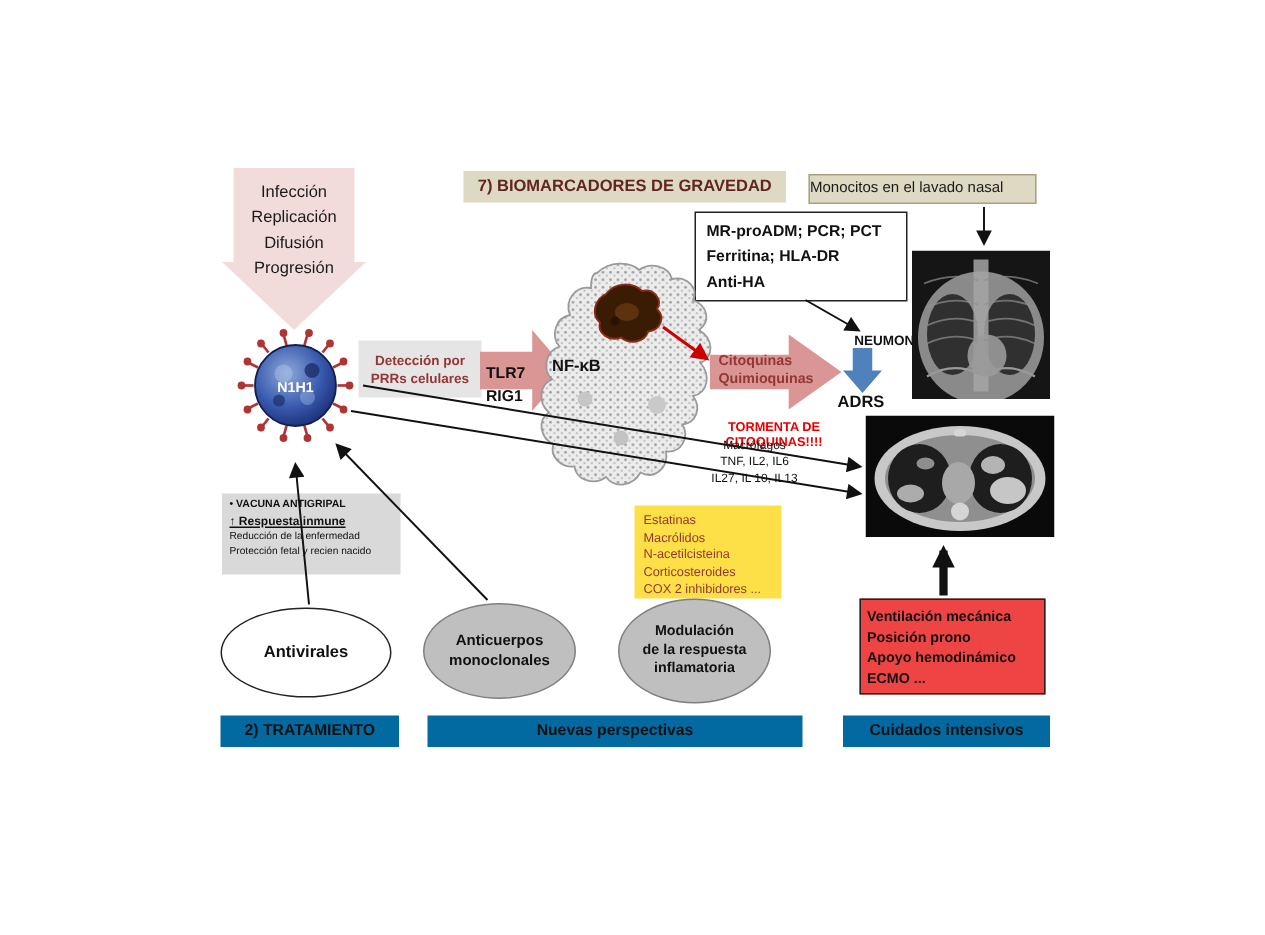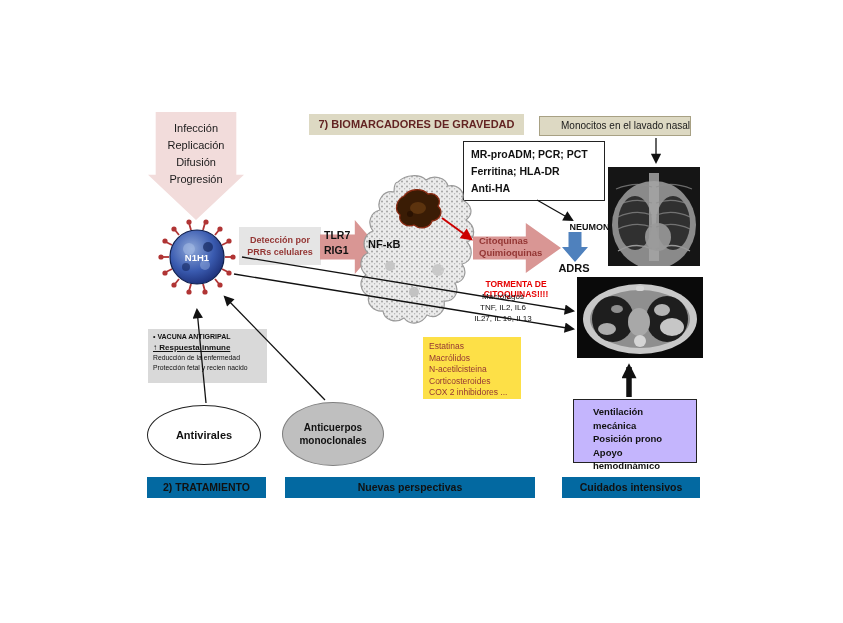--- a/index.html
+++ b/index.html
@@ -9,21 +9,21 @@
 
   
   .arrow-down-big  { background:#f2dcdb; clip-path: polygon(8% 0, 92% 0, 92% 58%, 100% 58%, 50% 100%, 0 58%, 8% 58%); }
   .arrow-right     { background:#d99694; clip-path: polygon(0 27%, 60% 27%, 60% 0, 100% 50%, 60% 100%, 60% 73%, 0 73%); }
   .arrow-down-blue { background:#4f81bd; clip-path: polygon(25% 0, 75% 0, 75% 50%, 100% 50%, 50% 100%, 0 50%, 25% 50%); }
 
   .cascade-line { position:absolute; left:0; width:100%; text-align:center; font-size:11px; color:#1a1a1a; }
 
   .tan-box { background:#ddd9c3; }
   .title-box { font-weight:bold; font-size:11px; color:#632423; text-align:center; }
-  .monocytes-box { border:1px solid #a8a184; font-size:10px; text-align:right; color:#1a1a1a; }
+  .monocytes-box { border:1px solid #a8a184; font-size:10px; text-align:left; color:#1a1a1a; }
 
   .mr-box { background:#fff; border:1.2px solid #222; padding:4px 7px; font-weight:bold; font-size:10.5px; line-height:17px; }
 
   .rose-box { background:#e5e5e5; color:#943634; font-weight:bold; font-size:9px; text-align:center; line-height:12px; display:flex; flex-direction:column; justify-content:center; }
 
   .receptors { font-size:10.5px; font-weight:600; color:#111; line-height:15px; }
   .nfkb { font-size:11px; font-weight:bold; color:#111; }
 
   .cyto-text { color:#943634; font-weight:bold; font-size:9.5px; line-height:12px; }
 
@@ -37,21 +37,21 @@
 
   .vaccine-box { background:#d9d9d9; padding:3px 5px; color:#111; }
   .vaccine-title { font-size:7px; font-weight:bold; line-height:10px; }
   .vaccine-sub { font-size:8px; font-weight:bold; text-decoration:underline; line-height:11px; }
   .vaccine-line { font-size:6.8px; line-height:9.5px; }
 
   .ellipse { border-radius:50%; display:flex; flex-direction:column; align-items:center; justify-content:center; text-align:center; font-weight:bold; color:#111; }
   .ellipse.white { background:#fff; border:1.5px solid #222; font-size:11px; }
   .ellipse.gray  { background:#bfbfbf; border:1px solid #7f7f7f; }
 
-  .icu-box { background:#c4b5fd; border:1.2px solid #222; padding:5px 19px; font-weight:bold; font-size:9.5px; line-height:13.5px; }
+  .icu-box { background:#ef4444; border:1.2px solid #222; padding:5px 4px; font-weight:bold; font-size:9.5px; line-height:13.5px; }
 
   .bar { background:#0369a1; font-weight:bold; font-size:10.5px; color:#111; text-align:center; line-height:21px; height:21px; }
 
   svg { display:block; }
   .overlay { pointer-events:none; }
 </style>
 </head>
 <body>
 
 <div class="canvas">
@@ -121,21 +121,21 @@
     <circle cx="34" cy="57" r="4" fill="#14265e" opacity="0.6"></circle>
     <text x="45" y="51" text-anchor="middle" font-size="9.5" font-weight="bold" fill="#ffffff">N1H1</text>
   </svg>
 
   <div class="abs rose-box" style="left:239px; top:227px; width:82px; height:38px;">
     <span>Detección por</span>
     <span>PRRs celulares</span>
   </div>
 
   <div class="abs arrow-right" style="left:320px; top:220px; width:58px; height:54px;"></div>
-  <div class="abs receptors" style="left:324px; top:228px;">
+  <div class="abs receptors" style="left:324px; top:242px;">
     <div>TLR7</div>
     <div>RIG1</div>
   </div>
 
   <svg class="abs" style="left:356px; top:170px;" width="120" height="160" viewBox="0 0 120 160">
     <defs>
       <pattern id="speck" width="5" height="5" patternUnits="userSpaceOnUse">
         <rect width="5" height="5" fill="#ececec"></rect>
         <circle cx="1" cy="1.5" r="0.9" fill="#9a9a9a"></circle>
         <circle cx="3.6" cy="3.8" r="0.7" fill="#b5b5b5"></circle>
@@ -225,20 +225,25 @@
     <div class="vaccine-line">Protección fetal y recien nacido</div>
   </div>
 
   <div class="abs ellipse white" style="left:147px; top:405px; width:114px; height:60px;">
     <span>Antivirales</span>
   </div>
   <div class="abs ellipse gray" style="left:282px; top:402px; width:102px; height:64px; font-size:10px; line-height:13px;">
     <span>Anticuerpos</span>
     <span>monoclonales</span>
   </div>
+  <div class="abs ellipse gray" style="left:412px; top:399px; width:102px; height:70px; font-size:9.5px; line-height:12.5px;">
+    <span>Modulación</span>
+    <span>de la respuesta</span>
+    <span>inflamatoria</span>
+  </div>
 
   <div class="abs icu-box" style="left:573px; top:399px; width:124px; height:64px;">
     <div>Ventilación mecánica</div>
     <div>Posición prono</div>
     <div>Apoyo hemodinámico</div>
     <div>ECMO ...</div>
   </div>
 
   <div class="abs bar" style="left:147px; top:477px; width:119px;">2) TRATAMIENTO</div>
   <div class="abs bar" style="left:285px; top:477px; width:250px;">Nuevas perspectivas</div>

